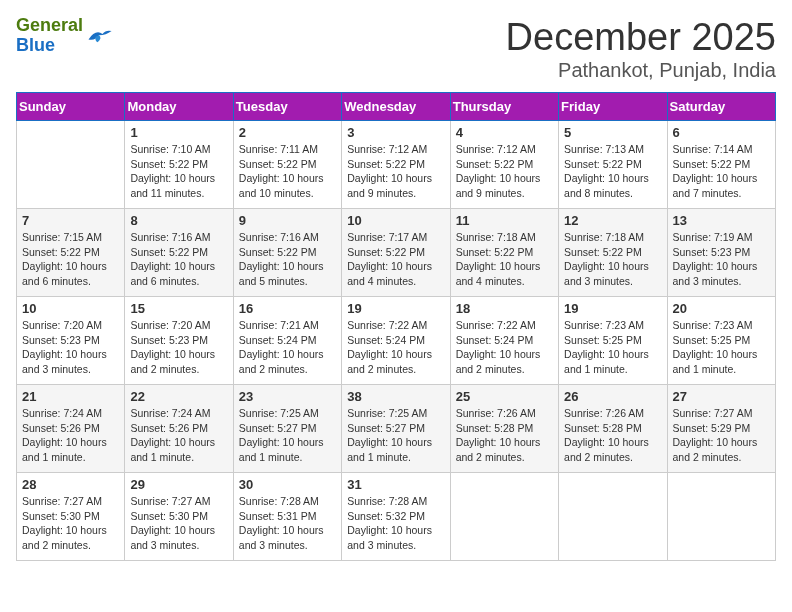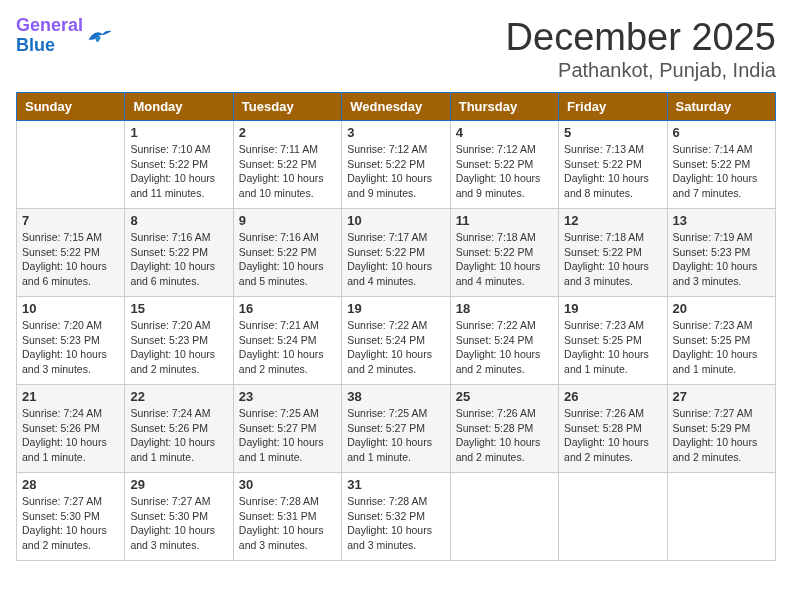--- a/index.html
+++ b/index.html
@@ -20,21 +20,21 @@
       display: flex;
       align-items: center;
     }
     .logo-text {
       font-size: 18px;
       font-weight: bold;
       color: #333;
       line-height: 1.1;
     }
     .logo-text span {
-      color: #8b5cf6;
+      color: #4d7c0f;
     }
     .logo-bird {
       width: 28px;
       height: 22px;
       margin-left: 2px;
     }
     .title-block {
       text-align: right;
     }
     .calendar-title {
@@ -45,25 +45,25 @@
     .calendar-subtitle {
       font-size: 20px;
       color: #555;
     }
     table {
       width: 100%;
       border-collapse: collapse;
       table-layout: fixed;
     }
     thead tr th {
-      background: #a16207;
+      background: #a21caf;
       color: #fff;
       font-size: 13px;
       font-weight: bold;
-      padding: 6px 8px;
+      padding: 6px 2px;
       text-align: left;
       border: 1px solid #1a6fc4;
     }
     tbody tr td {
       border: 1px solid #ccc;
       vertical-align: top;
       padding: 4px 5px;
       font-size: 11px;
       color: #333;
       height: 88px;

